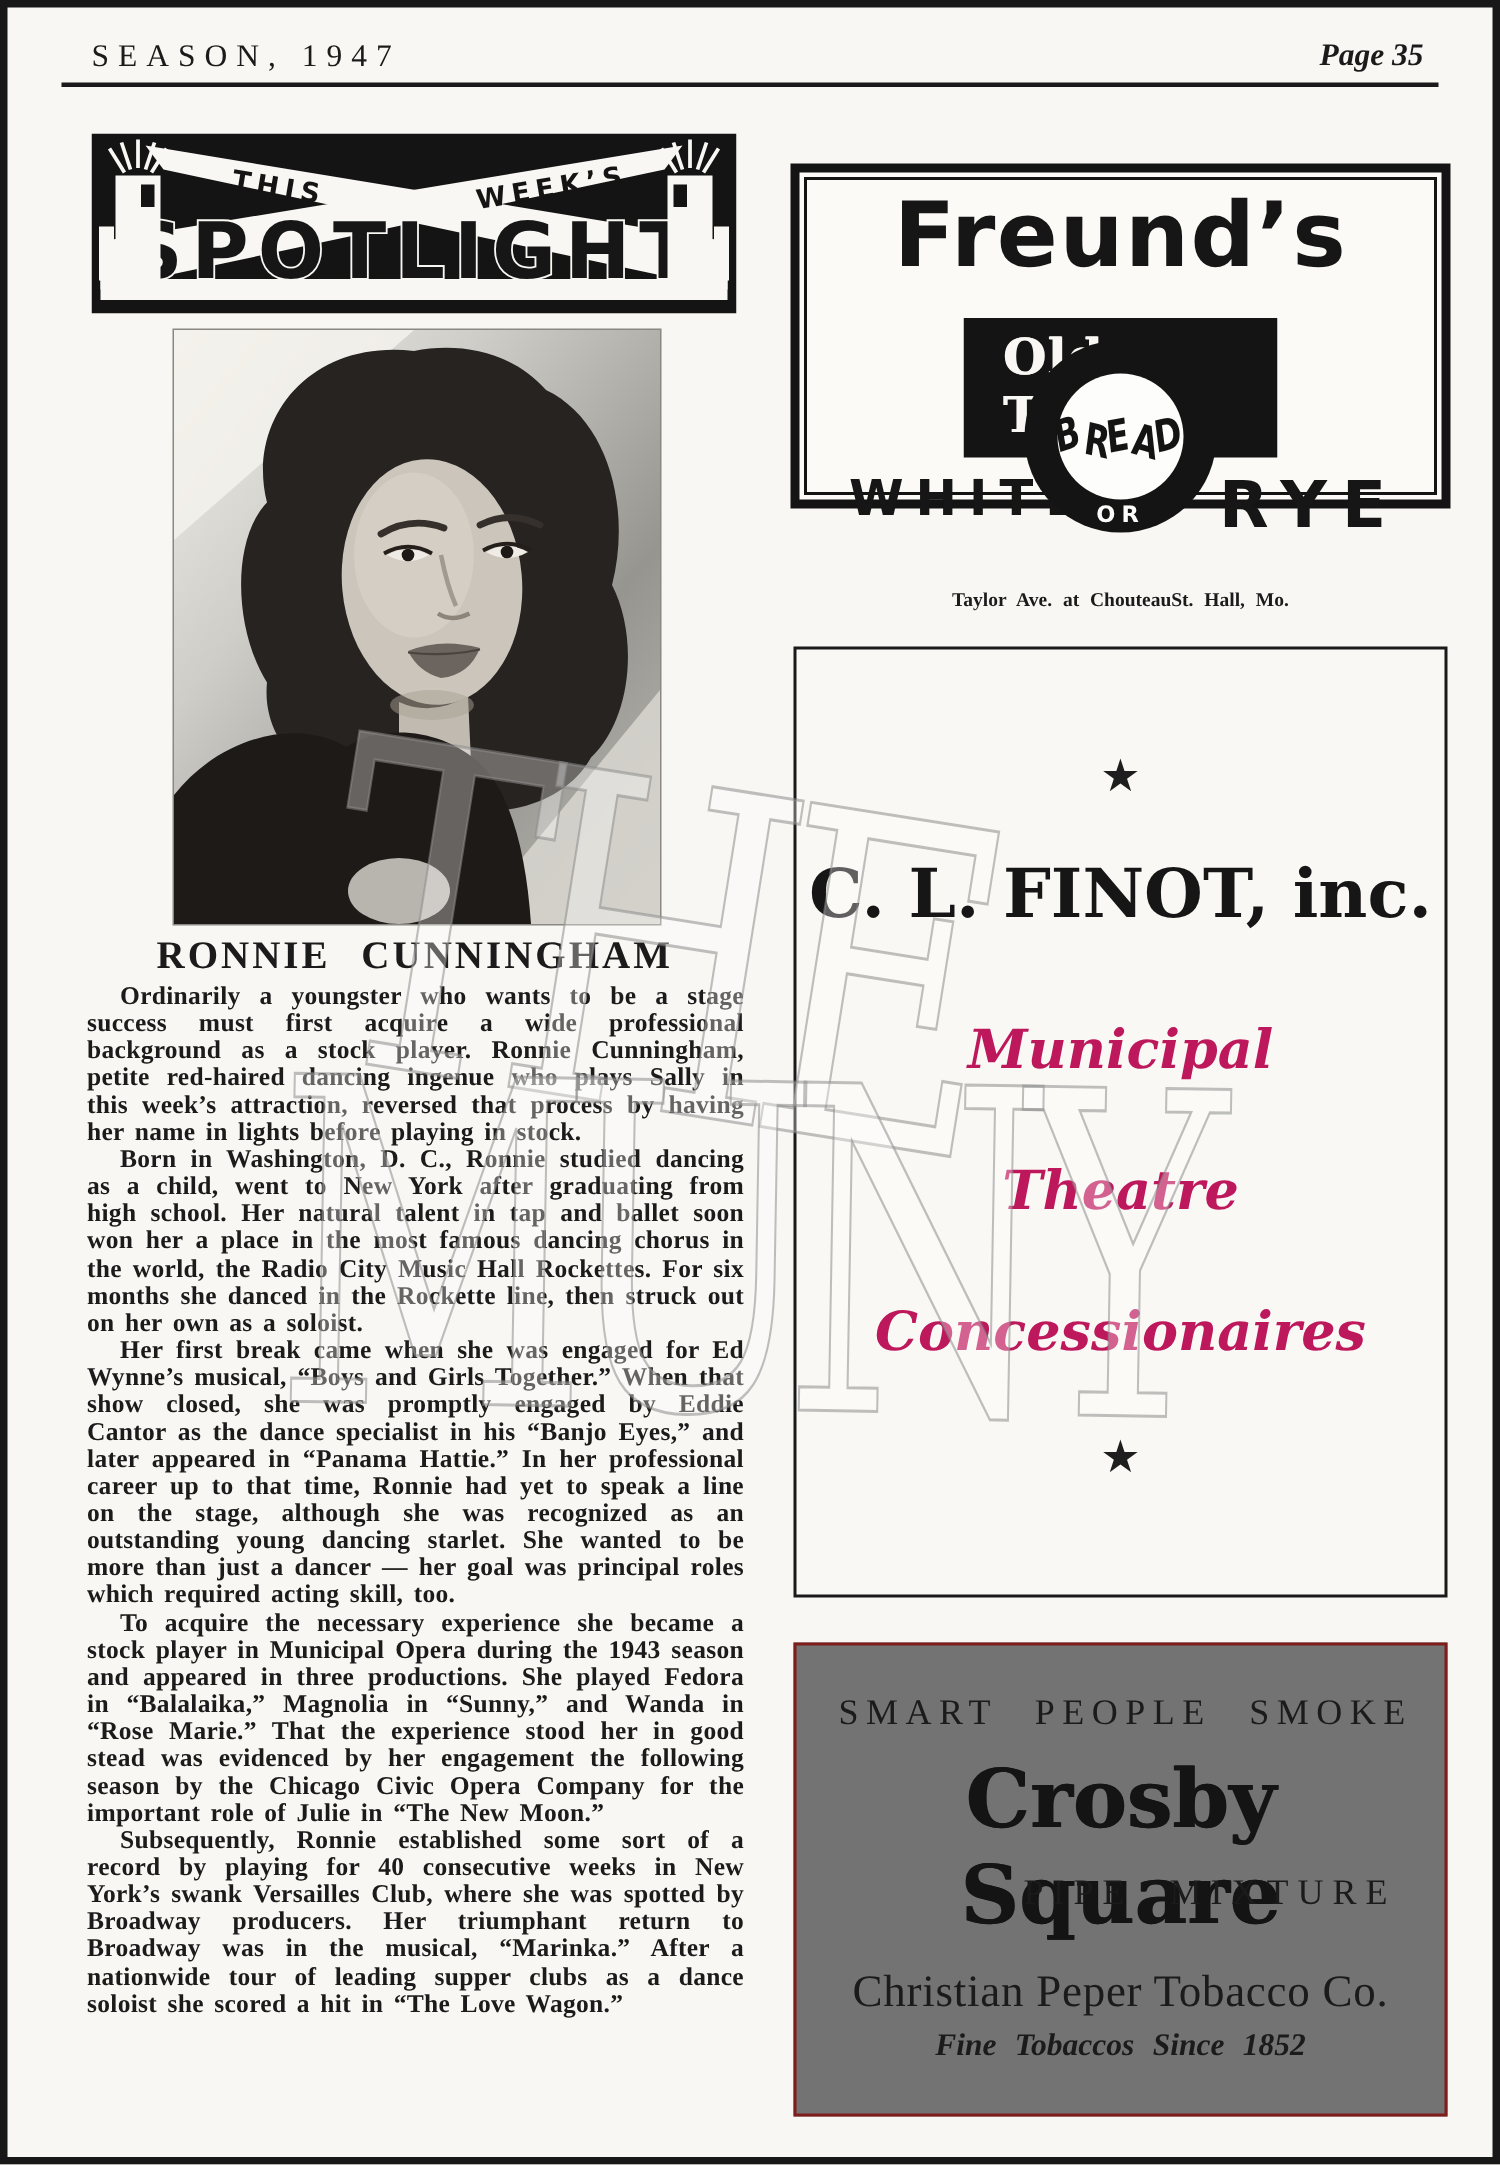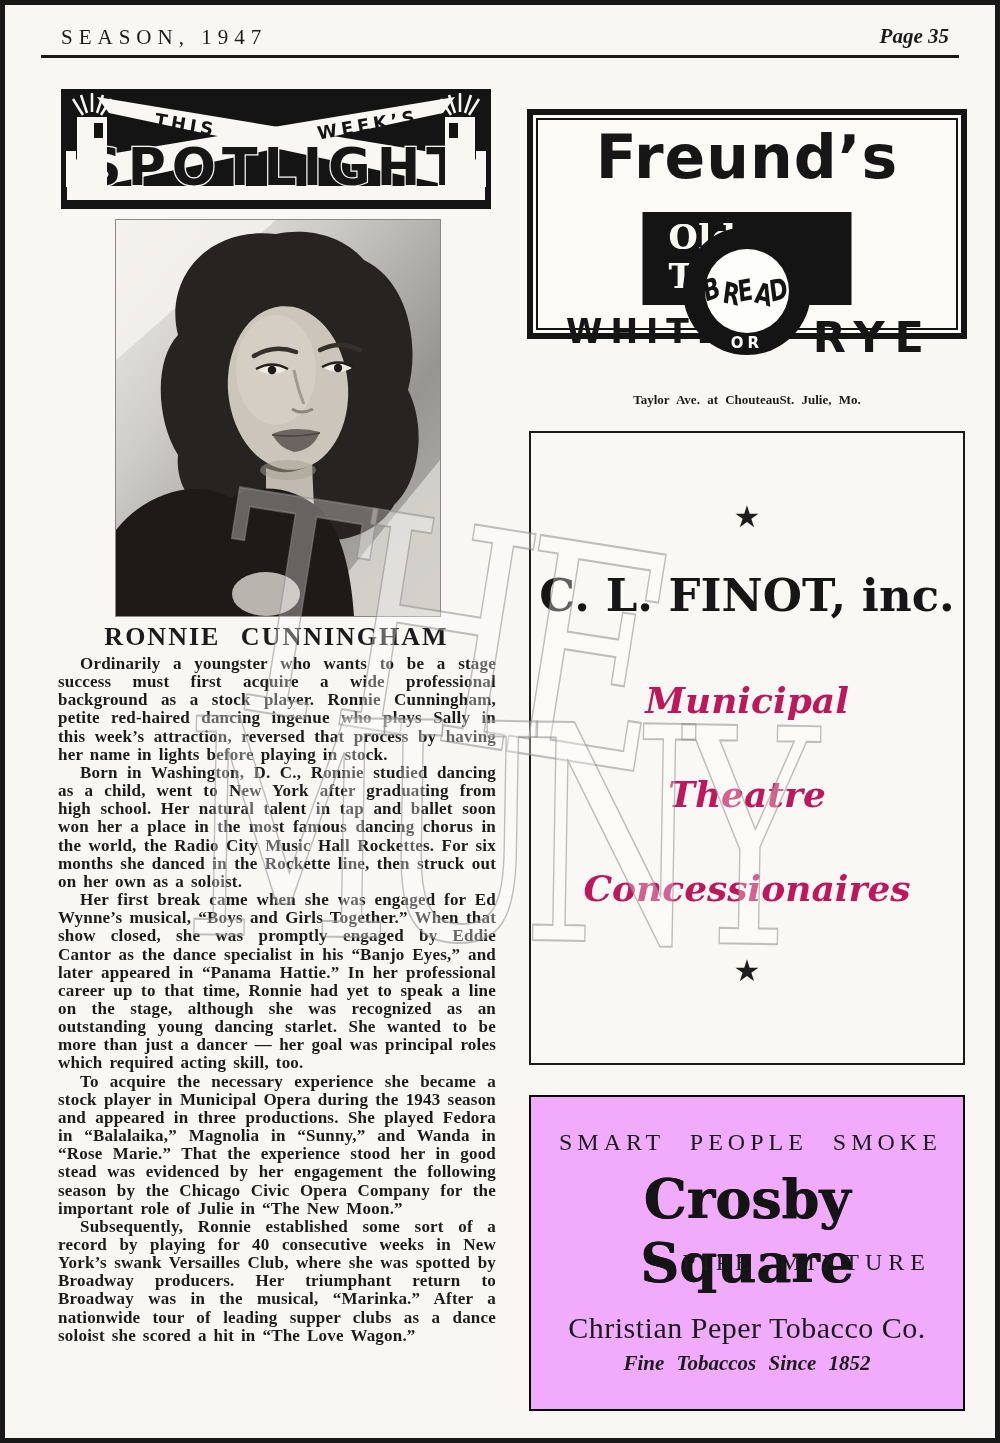--- a/index.html
+++ b/index.html
@@ -49,21 +49,21 @@
   .ad-finot{position:absolute; left:524px; top:426px; width:436px; height:634px; box-sizing:border-box;
     border:2px solid #1a1a1a; background:#f9f8f4;}
   .fi-star{position:absolute; left:0; width:100%; text-align:center; font-size:30px; color:#1e1e1e;}
   .fi-star.s1{top:66px;} .fi-star.s2{top:520px;}
   .fi-name{position:absolute; top:136px; left:0; width:100%; text-align:center;
     font-family:"DejaVu Serif", serif; font-weight:700; font-size:45px; color:#161616;}
   .fi-script{position:absolute; left:0; width:100%; text-align:center; font-family:"DejaVu Serif", serif;
     font-style:italic; font-weight:700; font-size:36px; color:#be185d;}
   .fi-w1{top:246px;} .fi-w2{top:340px;} .fi-w3{top:434px;}
   .ad-crosby{position:absolute; left:524px; top:1090px; width:436px; height:316px; box-sizing:border-box;
-    border:2px solid #000000; background:#f0abfc;}
+    border:2px solid #7f1d1d; background:#737373;}
   .cr-kicker{position:absolute; top:32px; left:28px; font-size:24px; letter-spacing:5px; word-spacing:14px;}
   .cr-brand{position:absolute; top:70px; left:0; width:100%; text-align:center; font-family:"DejaVu Serif", serif;
     font-weight:700; font-size:54px; word-spacing:16px; text-shadow:0.7px 0 currentColor; color:#141414;}
   .cr-product{position:absolute; top:152px; right:32px; font-size:24px; letter-spacing:6px; word-spacing:12px;}
   .cr-company{position:absolute; top:214px; left:0; width:100%; text-align:center; font-size:30px; letter-spacing:0.5px;}
   .cr-tagline{position:absolute; top:254px; left:0; width:100%; text-align:center;
     font-style:italic; font-weight:700; font-size:21px; word-spacing:7px;}
 </style>
 </head>
 <body>
@@ -160,21 +160,21 @@
           <circle cx="67" cy="67" r="64" fill="#141414"></circle>
           <circle cx="67" cy="67" r="42" fill="#fdfdfb"></circle>
           <g transform="translate(67,78) scale(0.88,1.18)">
             <text x="0" y="0" text-anchor="middle" font-family="DejaVu Sans, sans-serif" font-weight="bold" font-size="25" fill="#141414" rotate="-14 10 -8 12 -10">BREAD</text>
           </g>
           <text x="67" y="124" text-anchor="middle" font-family="DejaVu Sans, sans-serif" font-weight="bold" font-size="15" letter-spacing="4" fill="#fdfdfb">OR</text>
         </svg>
       </div>
       <div class="fr-address">
         <span>Taylor Ave. at Chouteau</span>
-        <span>St. Julie, Mo.</span>
+        <span>St. Hall, Mo.</span>
       </div>
     </div>
   </div>
 
   <div class="ad-finot">
     <div class="fi-star s1">★</div>
     <div class="fi-name">C. L. FINOT, inc.</div>
     <div class="fi-script fi-w1">Municipal</div>
     <div class="fi-script fi-w2">Theatre</div>
     <div class="fi-script fi-w3">Concessionaires</div>

